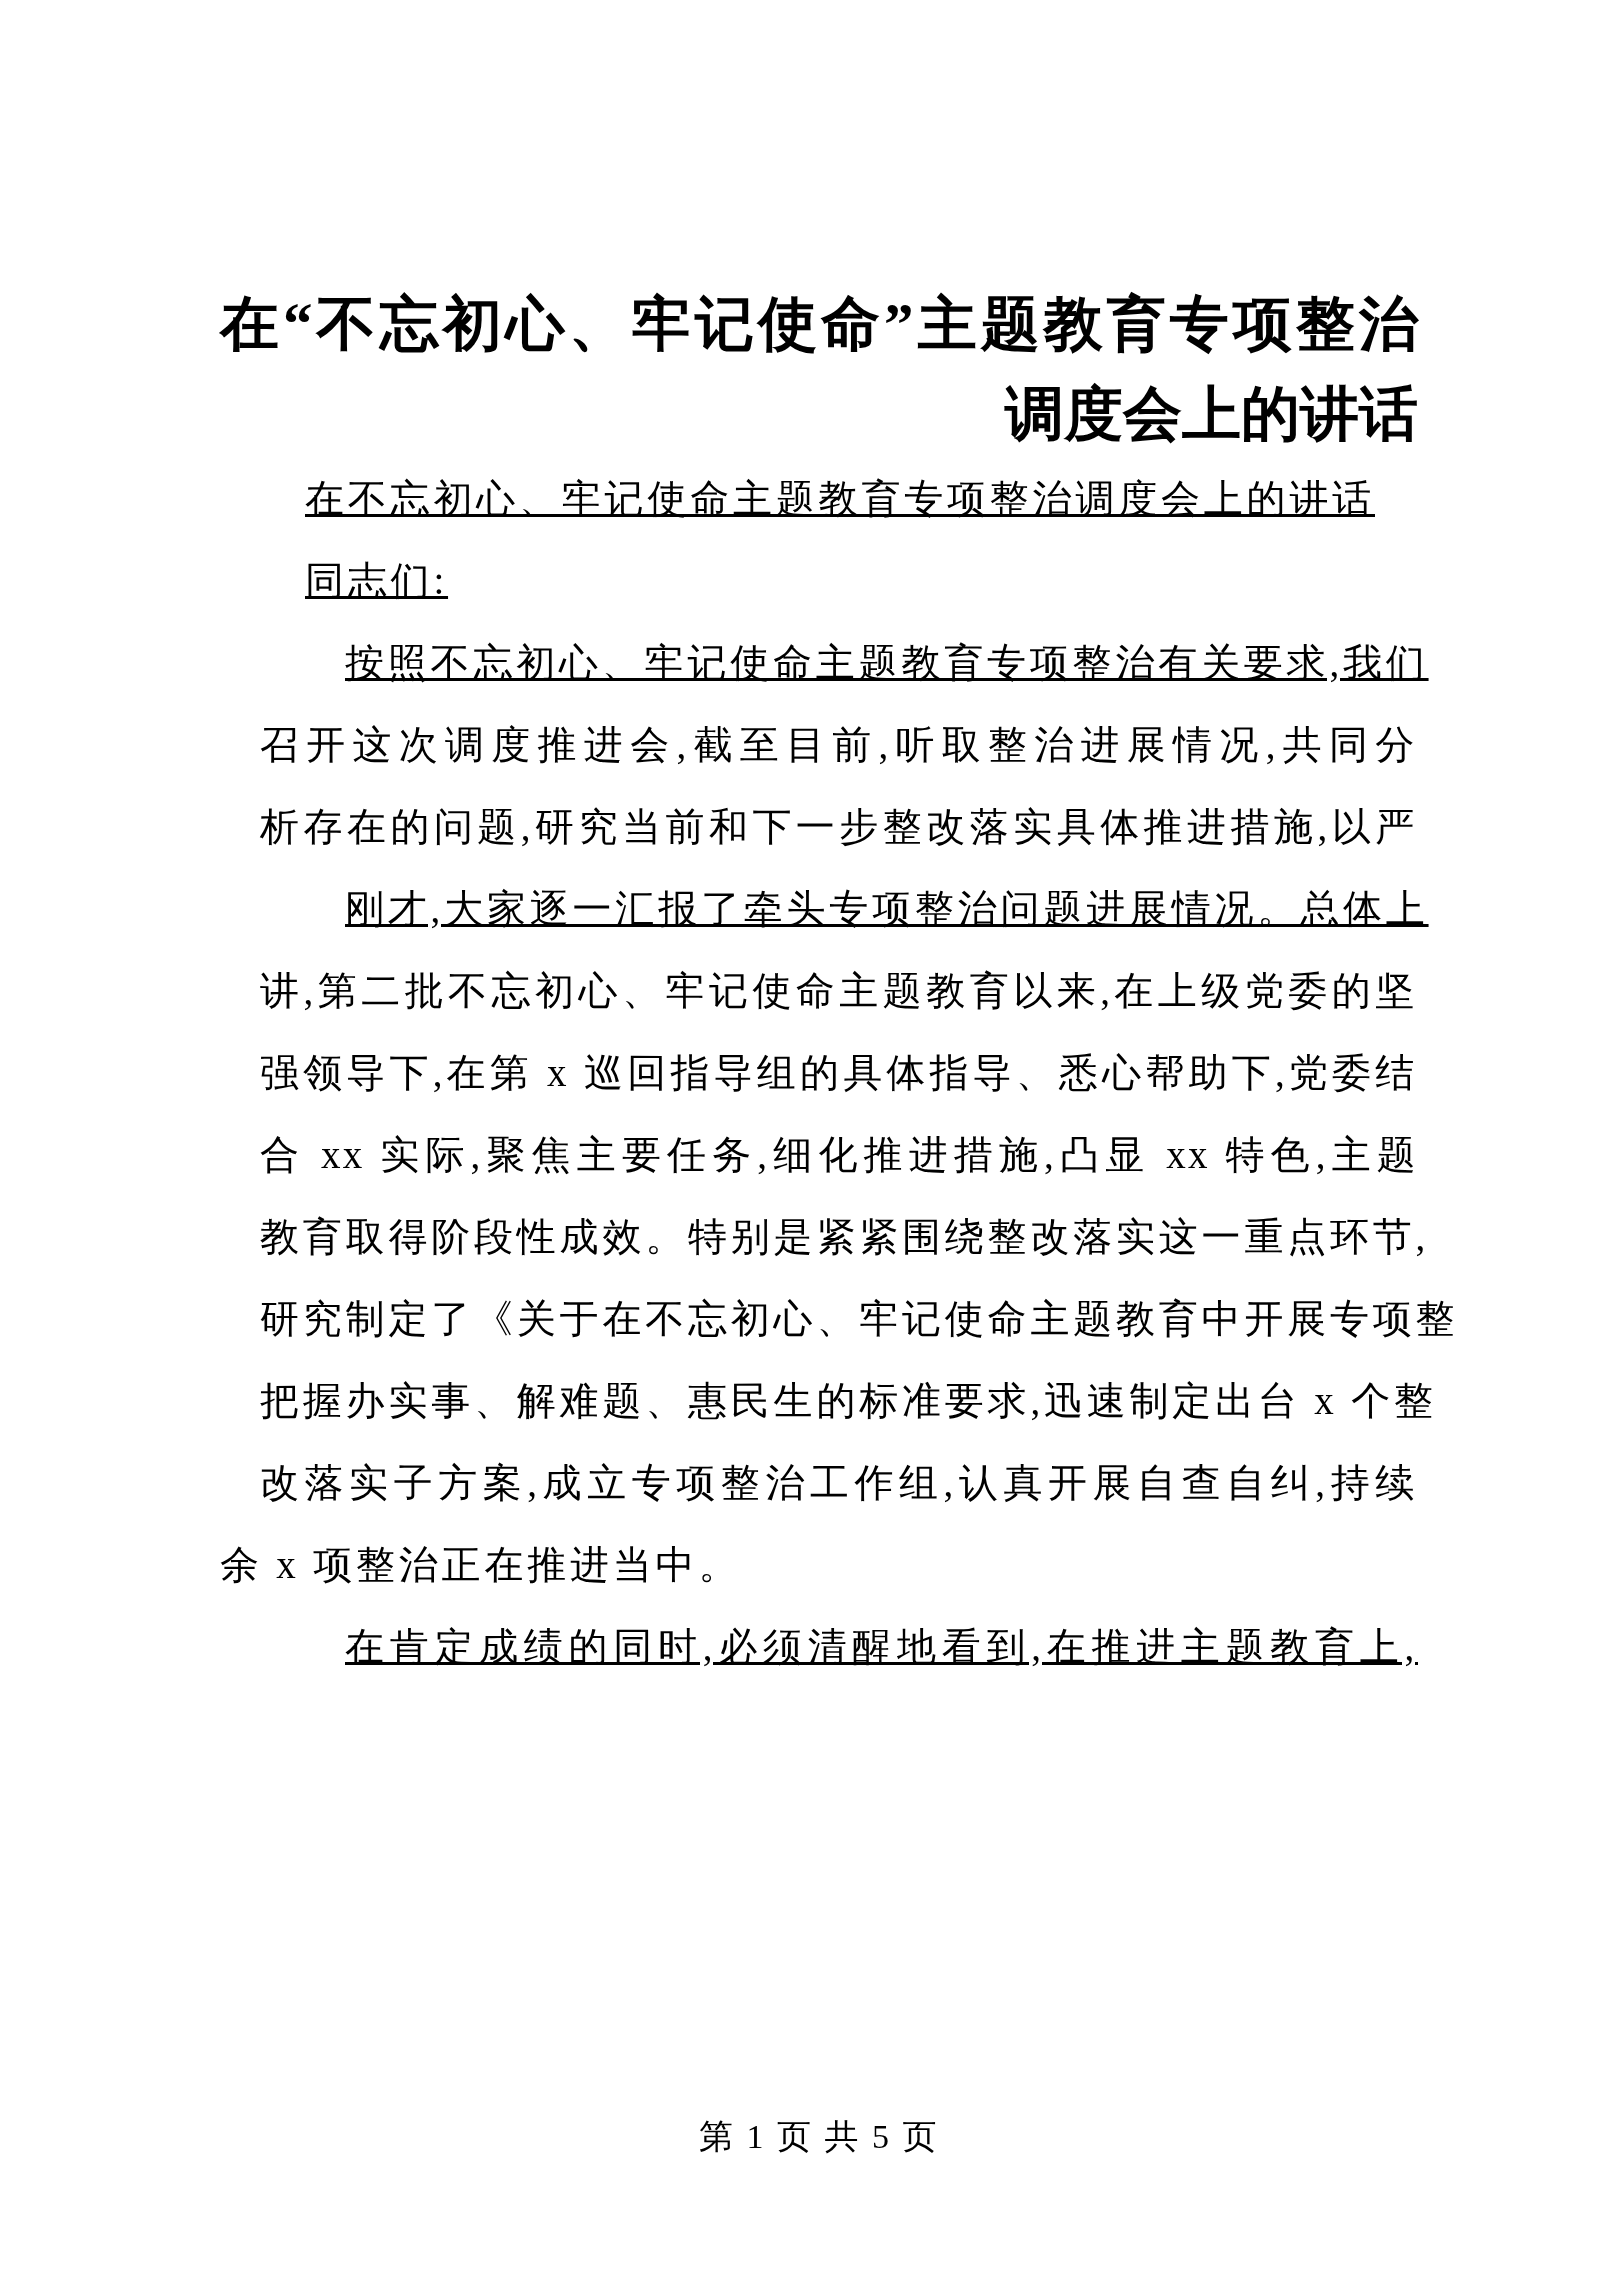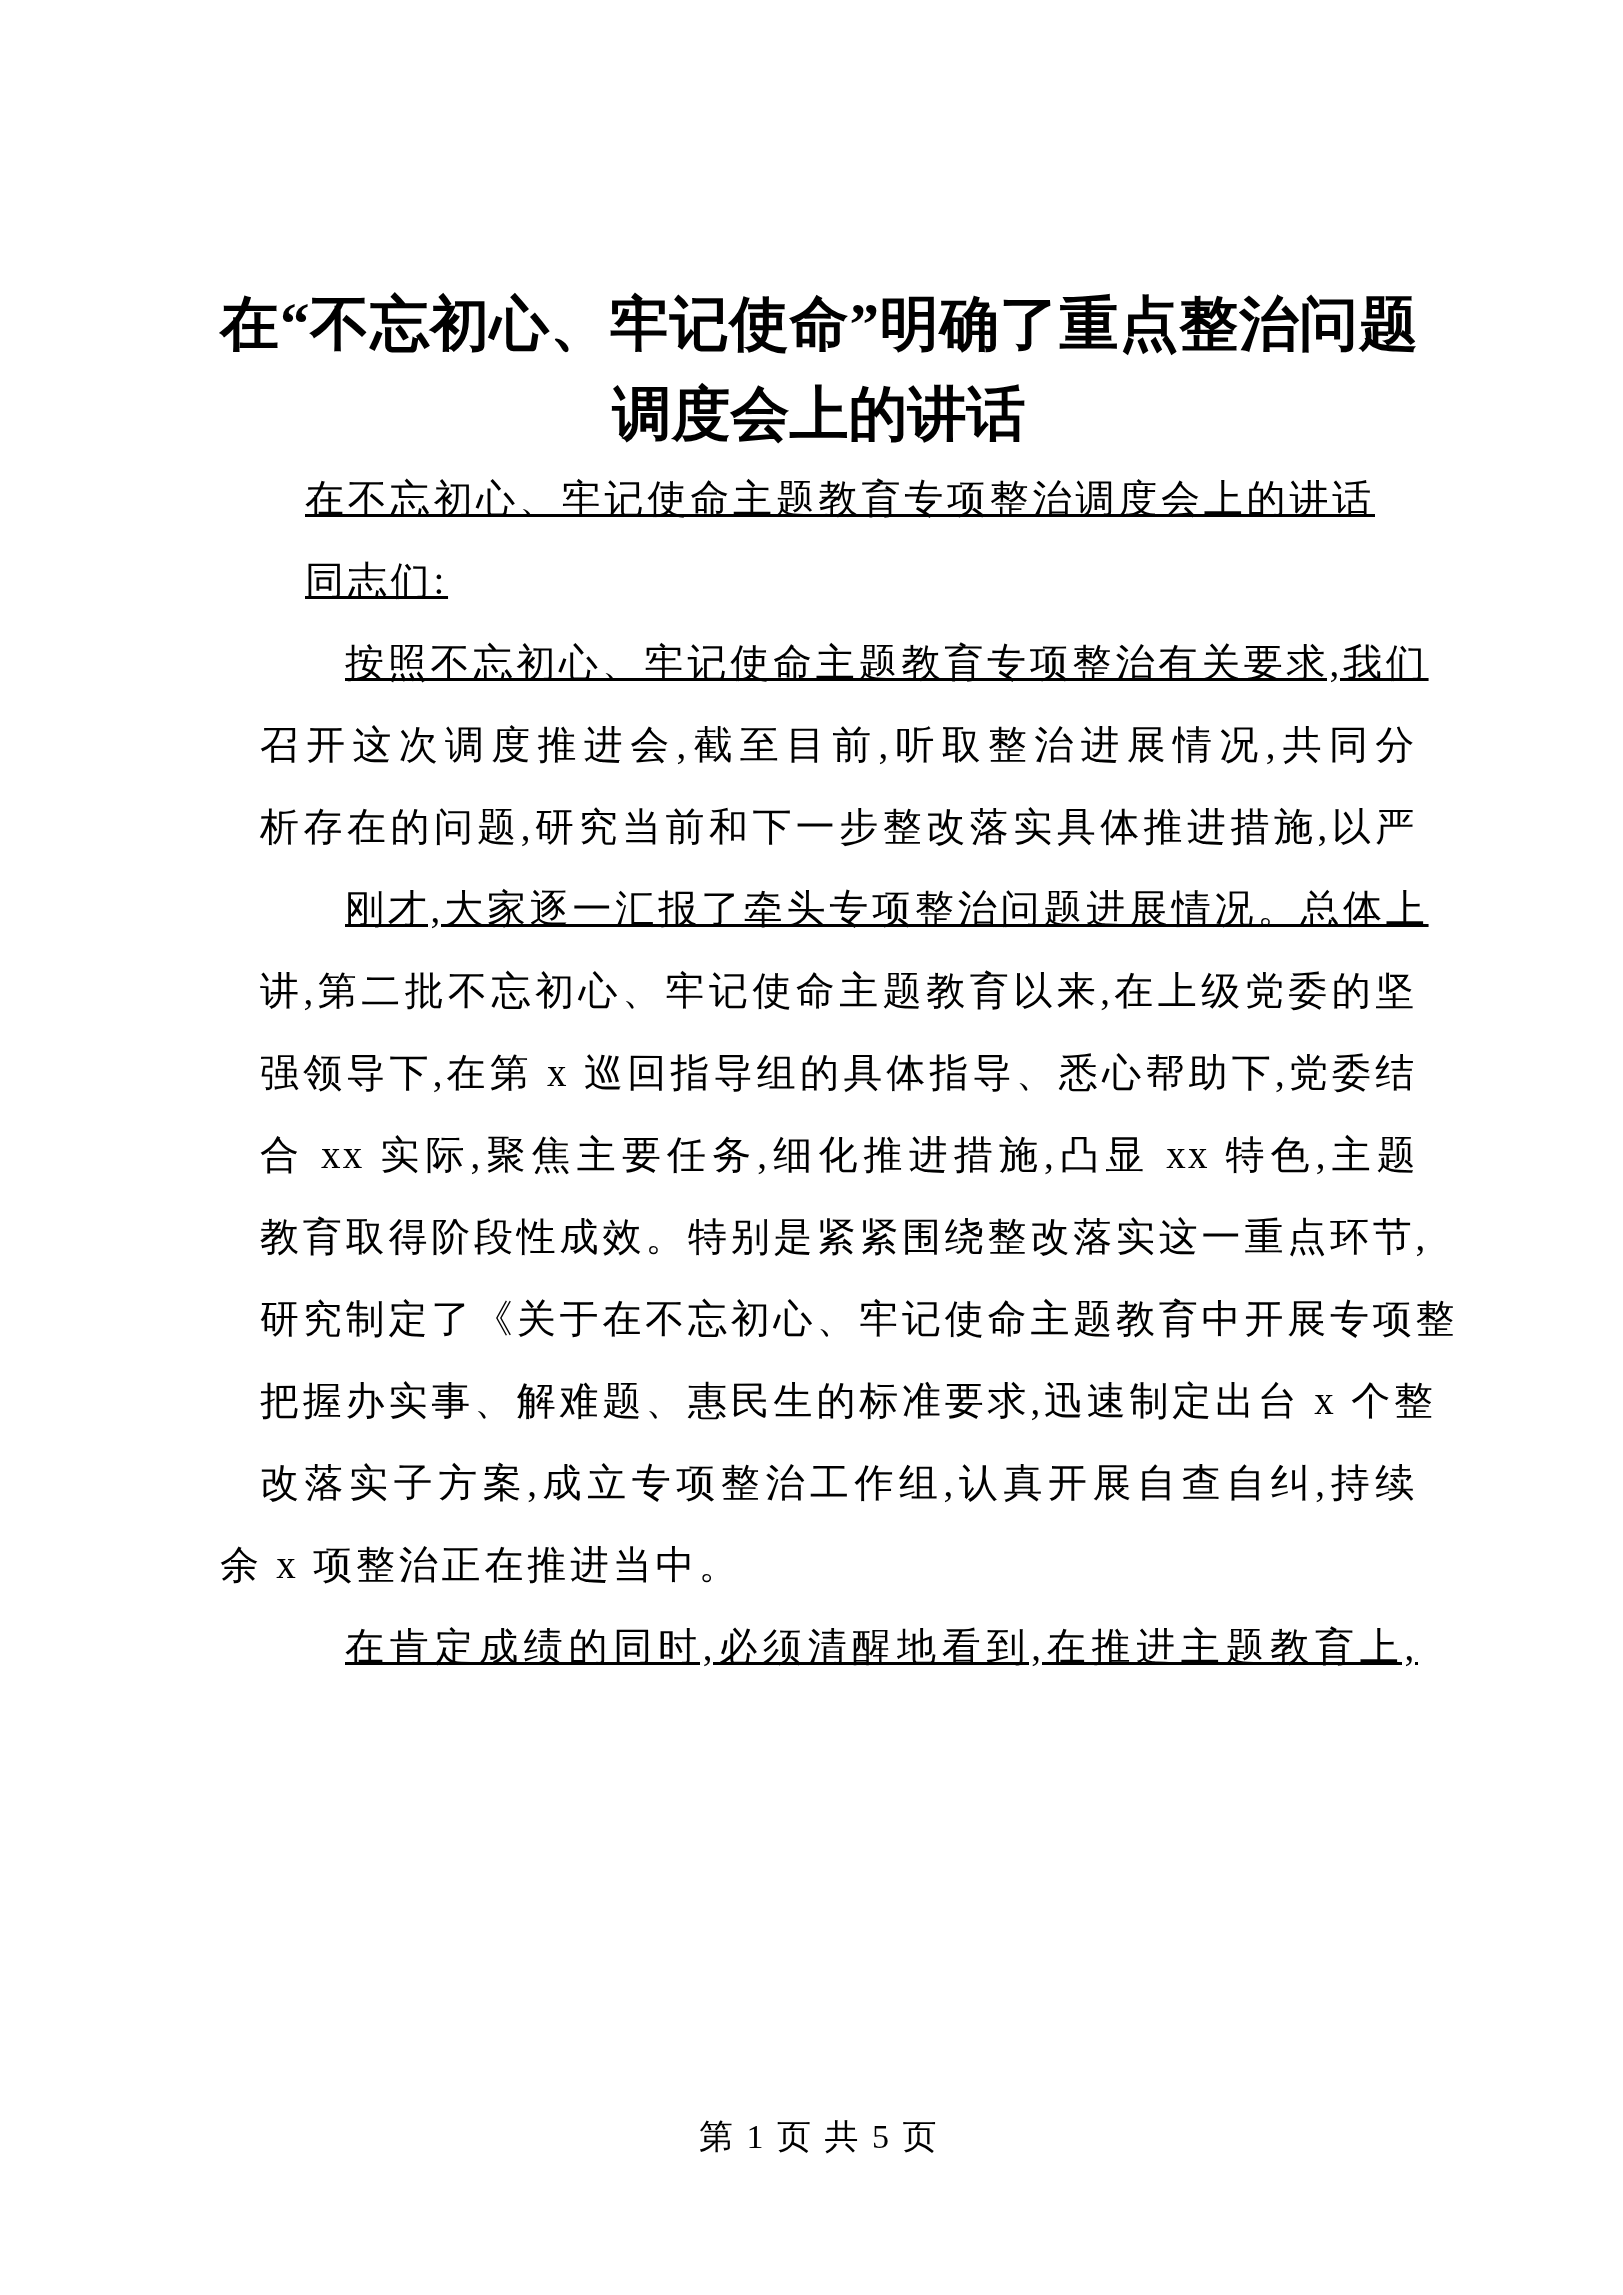--- a/index.html
+++ b/index.html
@@ -24,21 +24,21 @@
     font-weight: 700;
     font-size: 59px;
     line-height: 90px;
   }
   .title-line-1 {
     white-space: nowrap;
     text-align: justify;
     text-align-last: justify;
   }
   .title-line-2 {
-    text-align: center;
+    text-align: right;
   }
   .doc-body {
     position: absolute;
     left: 220px;
     top: 458px;
     width: 1198px;
     font-size: 39px;
     letter-spacing: 3.8px;
     line-height: 82px;
   }
@@ -67,21 +67,21 @@
     font-size: 34px;
     letter-spacing: 2.5px;
   }
 </style>
 </head>
 <body>
 
 <div class="page">
 
   <div class="title-block">
-    <div class="title-line-1">在“不忘初心、牢记使命”明确了重点整治问题</div>
+    <div class="title-line-1">在“不忘初心、牢记使命”主题教育专项整治</div>
     <div class="title-line-2">调度会上的讲话</div>
   </div>
 
   <div class="doc-body">
       <div class="line indent">在不忘初心、牢记使命主题教育专项整治调度会上的讲话</div>
       <div class="line indent">同志们:</div>
       <div class="line indent full">按照不忘初心、牢记使命主题教育专项整治有关要求,我们</div>
       <div class="line full">召开这次调度推进会,截至目前,听取整治进展情况,共同分</div>
       <div class="line full">析存在的问题,研究当前和下一步整改落实具体推进措施,以严</div>
       <div class="line indent full">刚才,大家逐一汇报了牵头专项整治问题进展情况。总体上</div>

